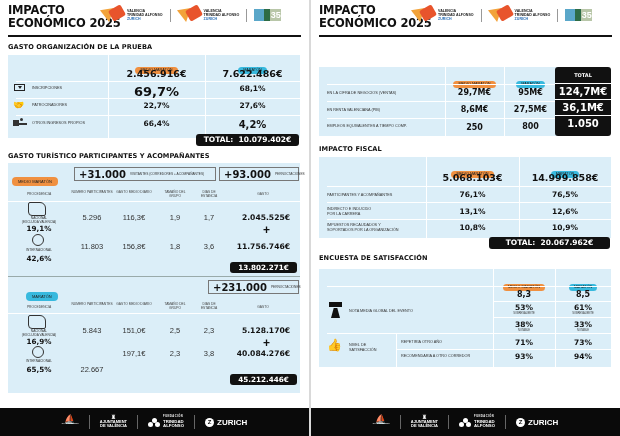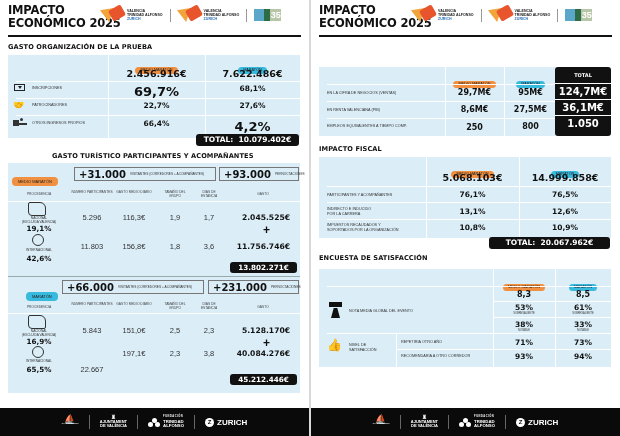--- a/index.html
+++ b/index.html
@@ -135,27 +135,27 @@
     <div class="abs bignum" style="left:100px;width:97px;top:46px;text-align:center;font-size:7.5px;">22,7%</div>
     <div class="abs bignum" style="left:197px;width:95px;top:46px;text-align:center;font-size:7.5px;">27,6%</div>
 
     <div class="icon" style="left:5px;top:63px;width:14px;height:8px;">
         <div style="position:absolute;left:0;top:2px;width:6px;height:6px;background:#333;"></div>
         <div style="position:absolute;left:7px;top:0;width:3px;height:3px;border-radius:50%;background:#333;"></div>
         <div style="position:absolute;left:6px;top:5px;width:8px;height:2px;background:#333;"></div>
       </div>
     <div class="abs lbl" style="left:24px;top:66px;">OTROS INGRESOS PROPIOS</div>
     <div class="abs bignum" style="left:100px;width:97px;top:64px;text-align:center;font-size:7.5px;">66,4%</div>
-    <div class="abs bignum" style="left:197px;width:95px;top:64px;text-align:center;font-size:13px;">4,2%</div>
+    <div class="abs bignum" style="left:197px;width:95px;top:64px;text-align:center;font-size:10px;">4,2%</div>
   </div>
   <div class="blackbox" style="left:196px;top:134px;width:103px;height:12px;font-size:7.5px;line-height:12px;">
     <span>TOTAL:</span>&nbsp;&nbsp;<span>10.079.402€</span>
   </div>
 
-  <div class="sec-title" style="top:152px;margin-left:44px;">GASTO TURÍSTICO PARTICIPANTES Y ACOMPAÑANTES</div>
+  <div class="sec-title" style="top:152px;">GASTO TURÍSTICO PARTICIPANTES Y ACOMPAÑANTES</div>
   <div class="panel" style="top:163px;height:230px;">
 
     <div class="abs" style="left:4px;top:6px;"><span class="pill orange" style="font-size:4px;padding:2px 6px;">MEDIO MARATÓN</span></div>
     <div class="statbox" style="left:66px;top:4px;width:142px;">
       <span class="num">+31.000</span>
         <span class="t">VISITANTES (CORREDORES + ACOMPAÑANTES)</span>
     </div>
     <div class="statbox" style="left:211px;top:4px;width:80px;">
       <span class="num">+93.000</span>
         <span class="t">PERNOCTACIONES</span>
@@ -184,24 +184,20 @@
     <div class="cell" style="left:62px;width:44px;top:79px;">11.803</div>
     <div class="cell" style="left:106px;width:40px;top:79px;">156,8€</div>
     <div class="cell" style="left:150px;width:34px;top:79px;">1,8</div>
     <div class="cell" style="left:186px;width:30px;top:79px;">3,6</div>
     <div class="gasto" style="left:222px;width:60px;top:79px;">11.756.746€</div>
     <div class="blackbox" style="left:222px;top:99px;width:67px;height:11px;font-size:7.2px;line-height:11px;">13.802.271€</div>
 
     <div class="hline" style="left:0;width:292px;top:113px;background:#9aa;"></div>
 
     <div class="abs" style="left:18px;top:121px;"><span class="pill blue" style="font-size:4px;padding:2px 6px;">MARATÓN</span></div>
-    <div class="statbox" style="left:54px;top:117px;width:142px;">
-      <span class="num">+66.000</span>
-        <span class="t">VISITANTES (CORREDORES + ACOMPAÑANTES)</span>
-    </div>
     <div class="statbox" style="left:200px;top:117px;width:91px;">
       <span class="num">+231.000</span>
         <span class="t">PERNOCTACIONES</span>
     </div>
     <div class="colhead" style="left:0;width:62px;top:142px;">PROCEDENCIA</div>
     <div class="colhead" style="left:62px;width:44px;top:139px;">NÚMERO PARTICIPANTES</div>
     <div class="colhead" style="left:106px;width:40px;top:139px;">GASTO MEDIO DIARIO</div>
     <div class="colhead" style="left:150px;width:34px;top:139px;">TAMAÑO DEL GRUPO</div>
     <div class="colhead" style="left:186px;width:30px;top:139px;">DÍAS DE ESTANCIA</div>
     <div class="colhead" style="left:222px;width:66px;top:142px;">GASTO</div>

